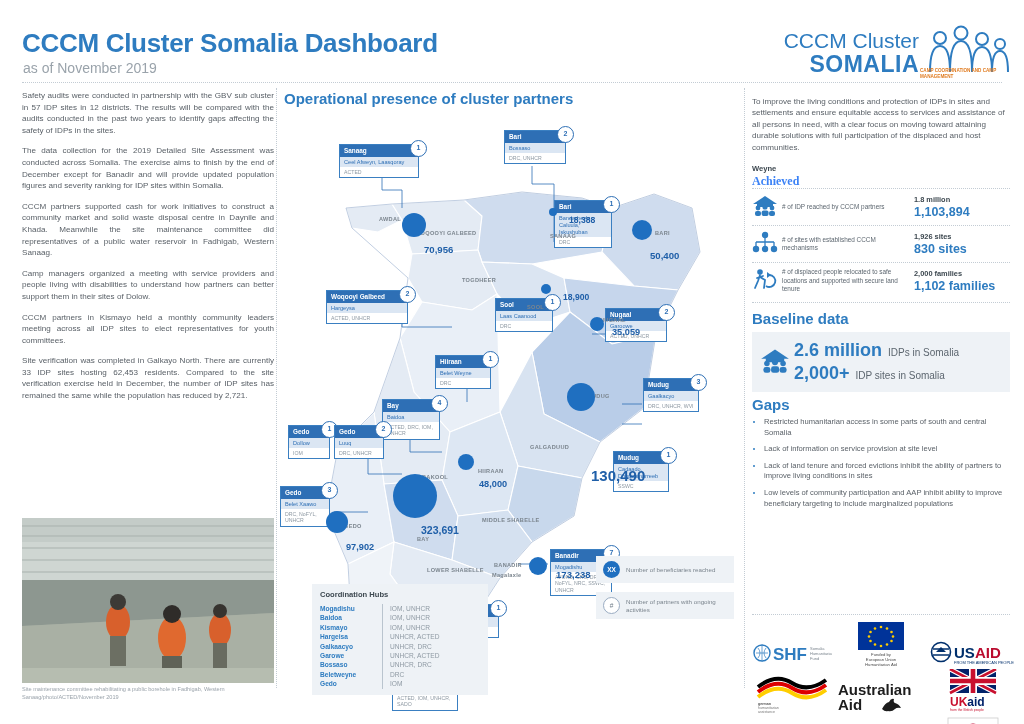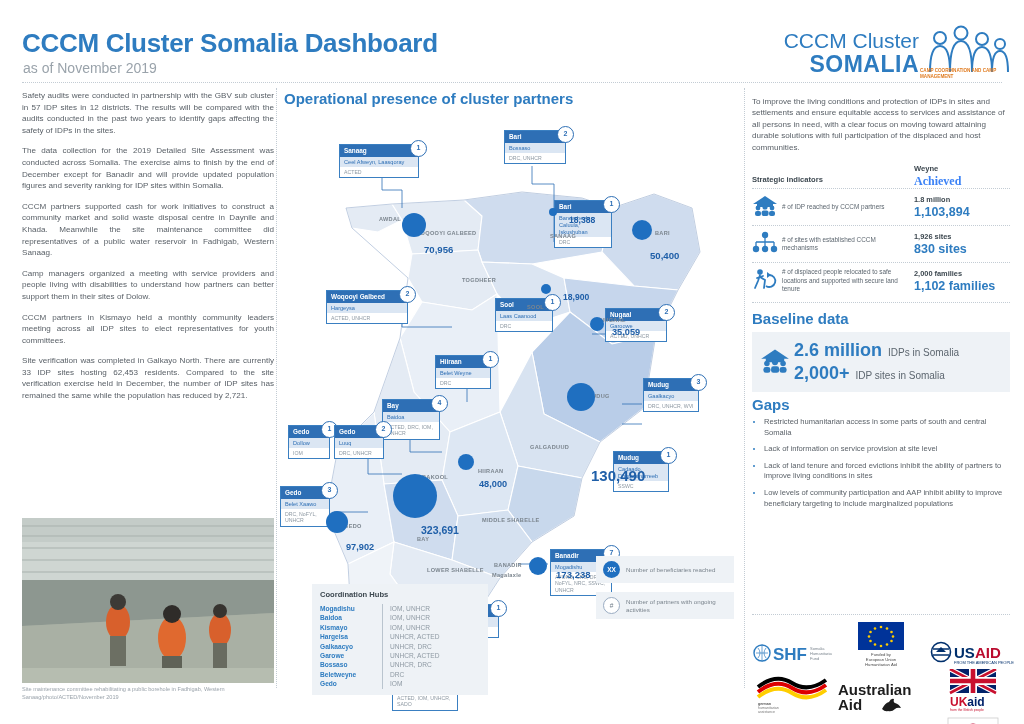--- a/index.html
+++ b/index.html
@@ -418,21 +418,20 @@
           <div class="hubsep"></div>
           <div class="huborg">IOM</div>
         </div>
       </div>
   </div>
 
   <div id="rightcol">
     <div class="body">To improve the living conditions and protection of IDPs in sites and settlements and ensure equitable access to services and assistance of all persons in need, with a clear focus on moving toward attaining durable solutions with full participation of the displaced and host communities.</div>
 
     <div class="tbl-head">
-      <div class="lbl">Strategic indicators</div>
       <div class="tg">
         <div class="t1">Weyne</div>
         <div class="t2">Achieved</div>
       </div>
     </div>
 
     <div class="irow">
       <div class="ico">
         <svg width="26" height="22" viewBox="0 0 26 22">
           <path d="M13 2 L25 10 H21 V13 H5 V10 H1 Z" fill="#2e7cc0"></path>

